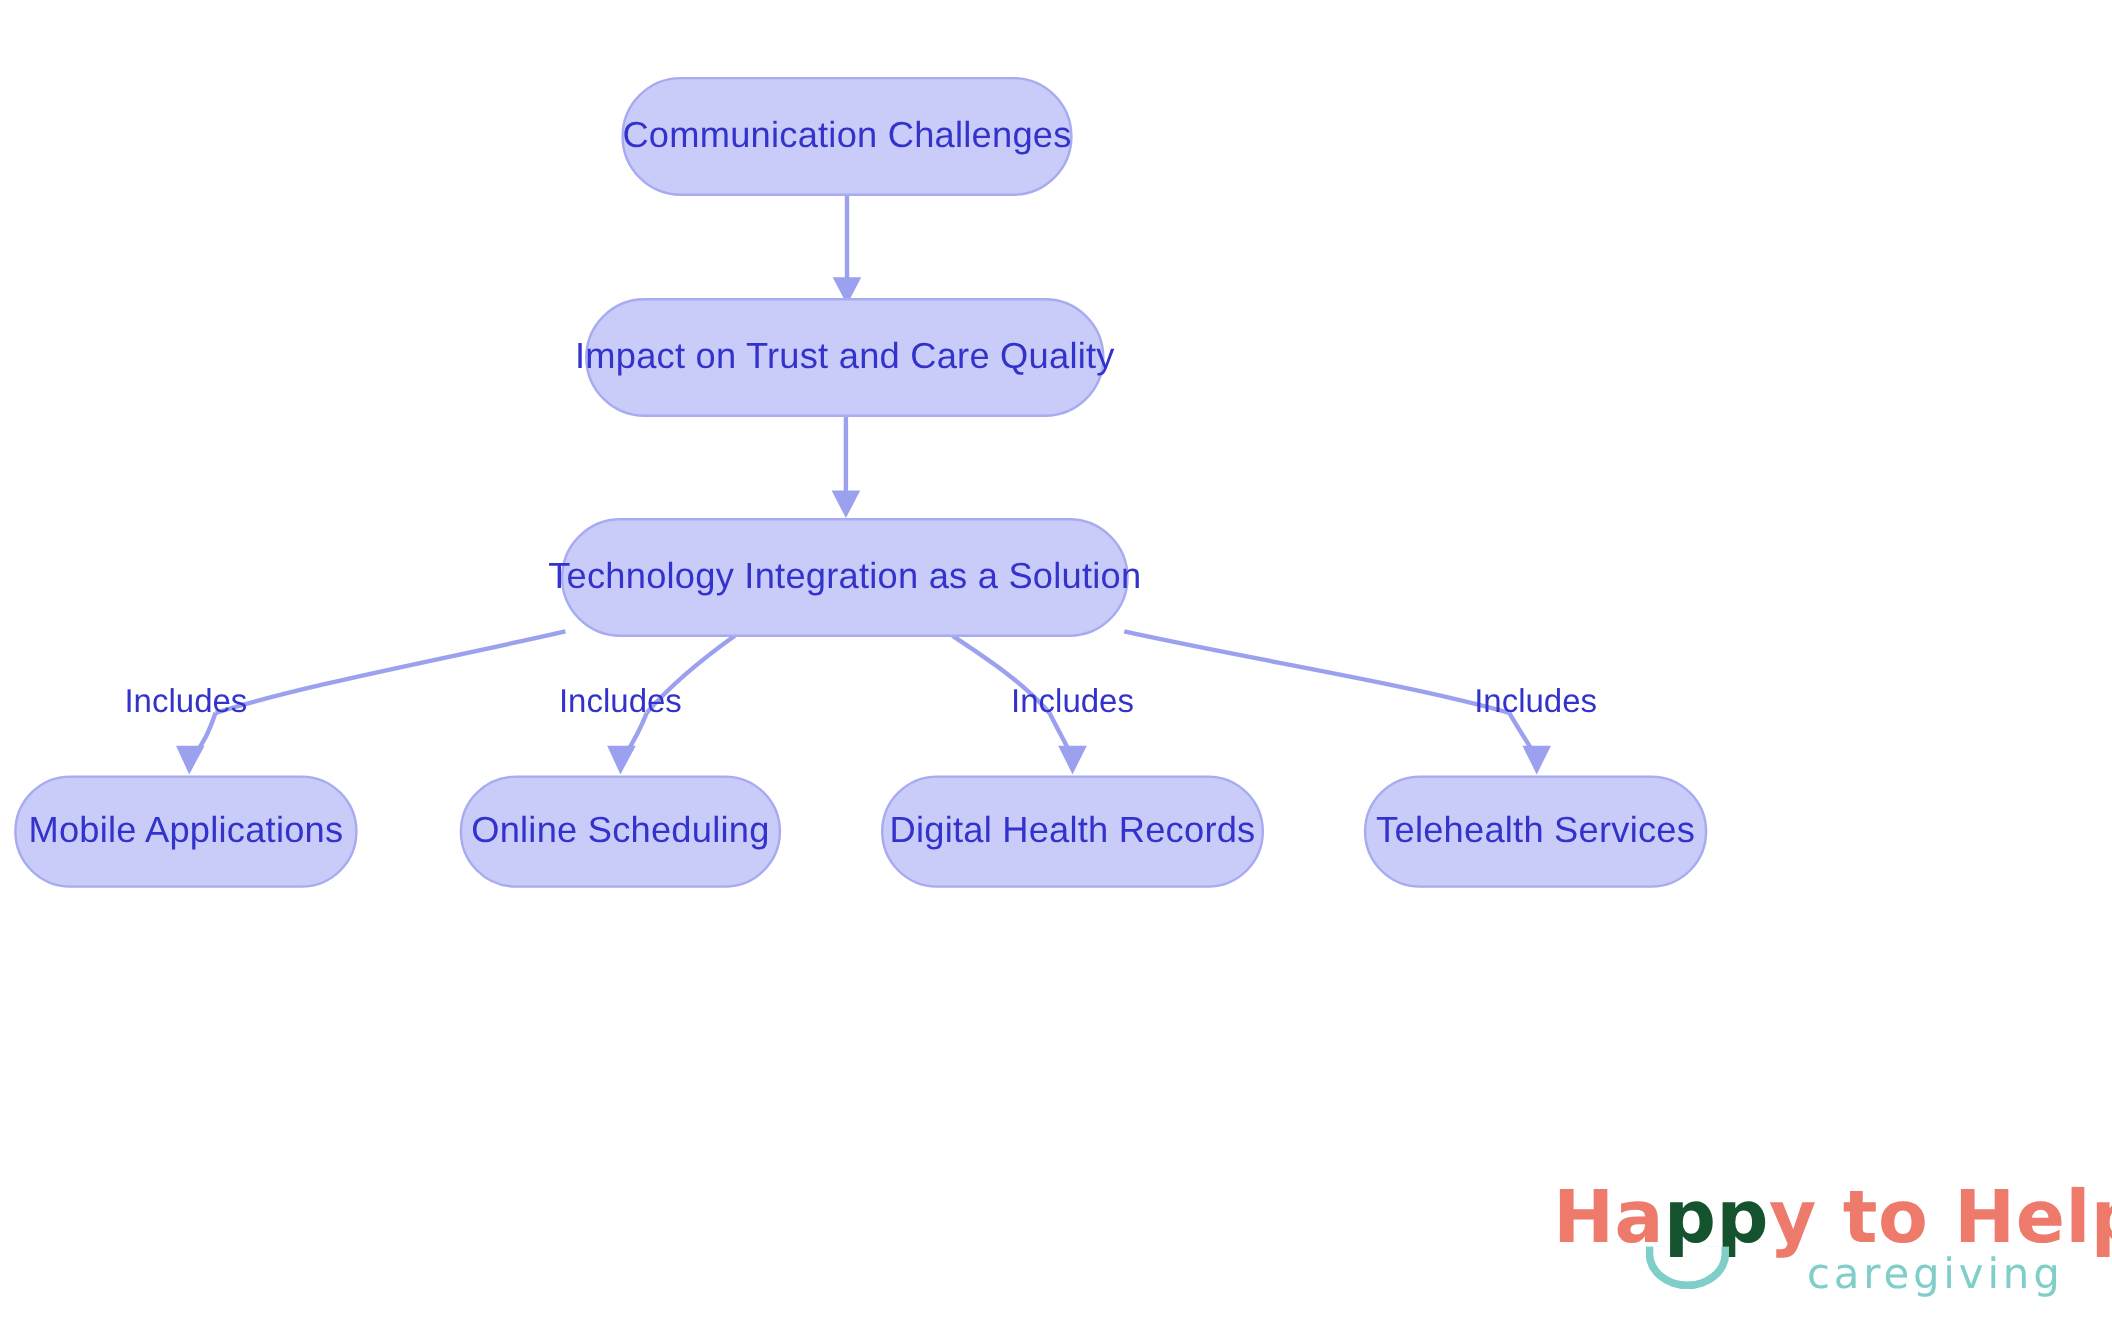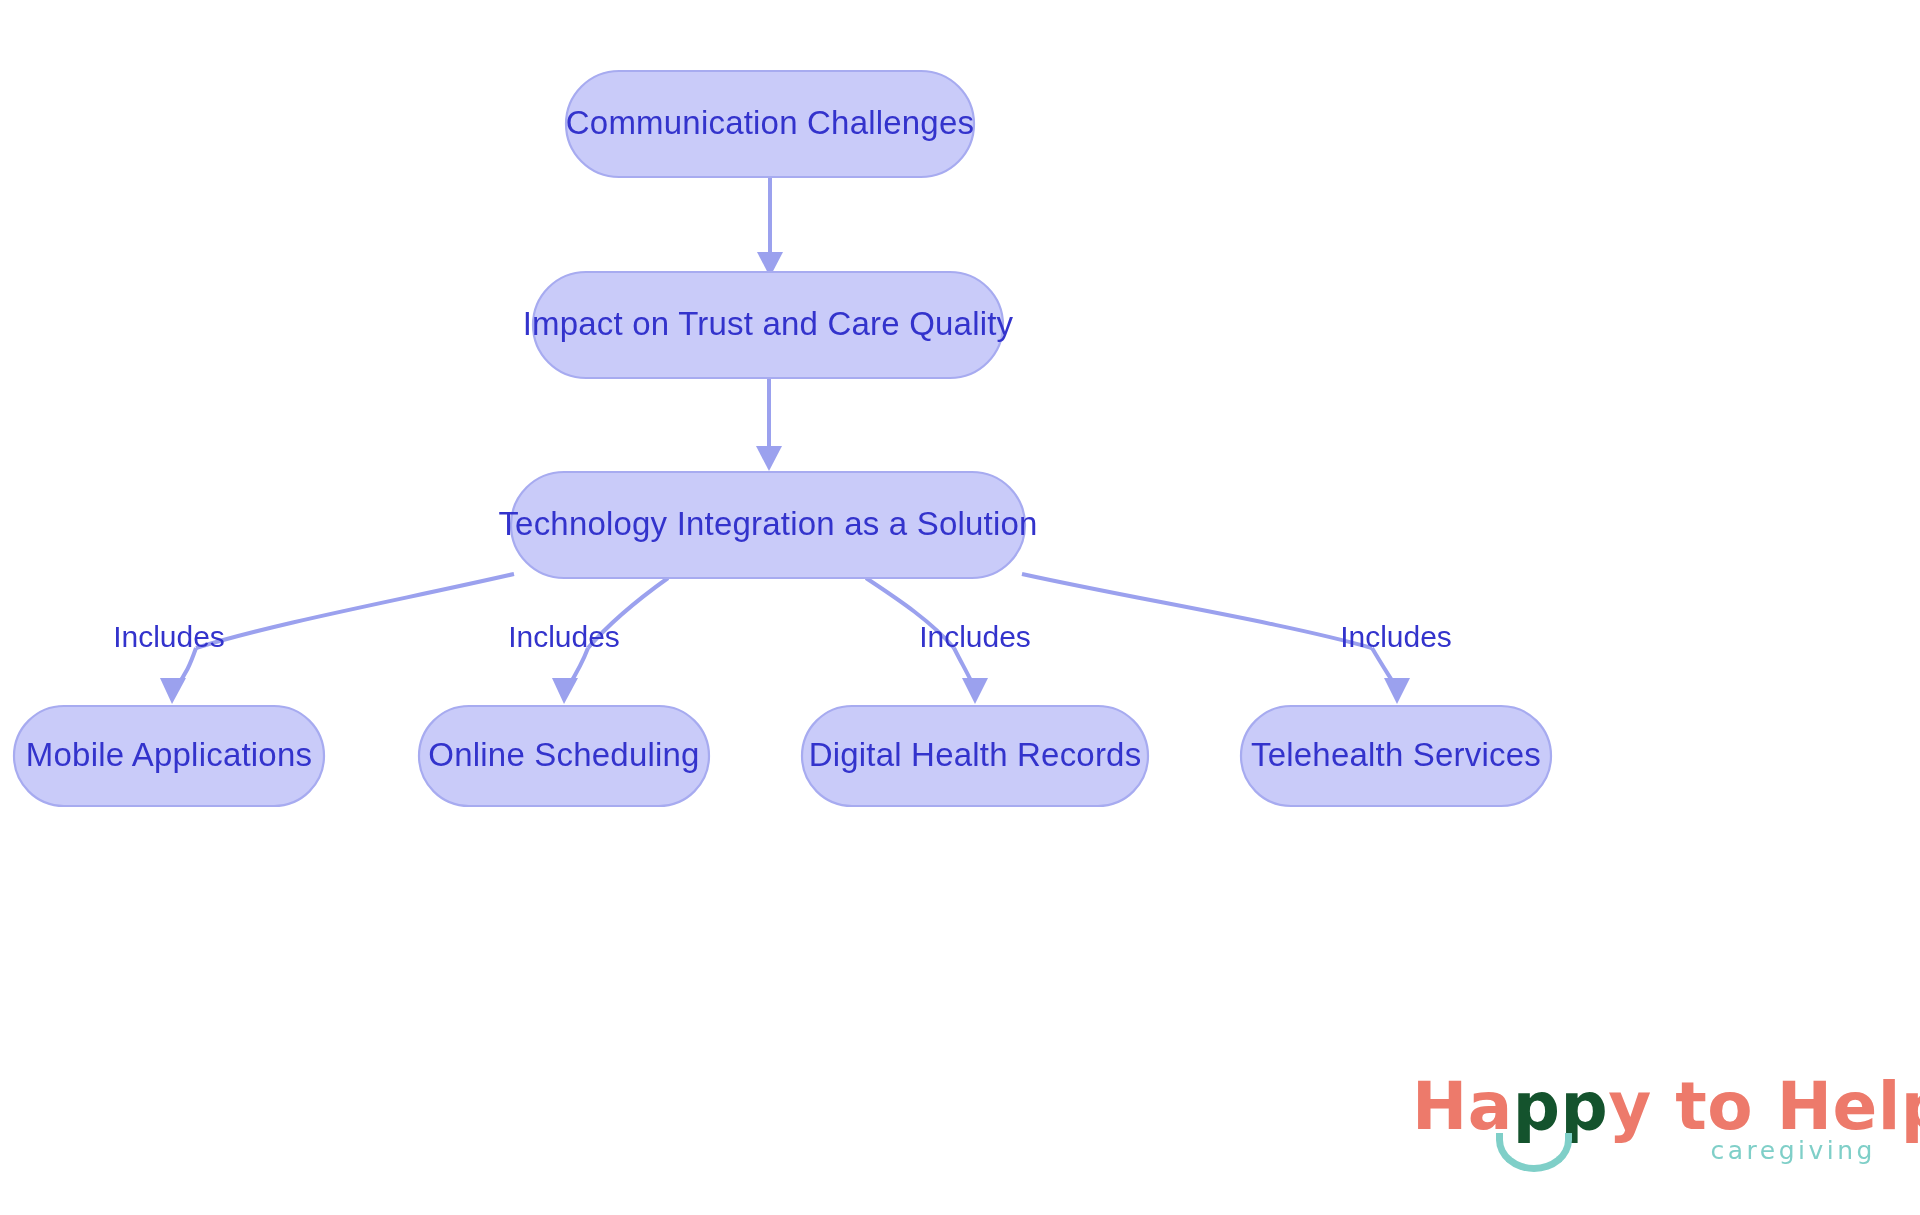--- a/index.html
+++ b/index.html
@@ -75,21 +75,21 @@
     letter-spacing: 0.5px;
     white-space: nowrap;
     position: relative;
     display: block;
   }
   .logo-coral { color: #ed7a6b; text-align: right; }
   .logo-teal  { color: #14532d; }
   .logo-sub {
     display: block;
     font-family: "DejaVu Sans", sans-serif;
-    font-size: 25px;
+    font-size: 38px;
     color: #7fcfc8;
     letter-spacing: 3.5px;
     margin-top: -4px;
     margin-right: 6px;
     white-space: nowrap;
   }
   #logo-smile {
     position: absolute;
     left: 84px;
     top: 58px;

